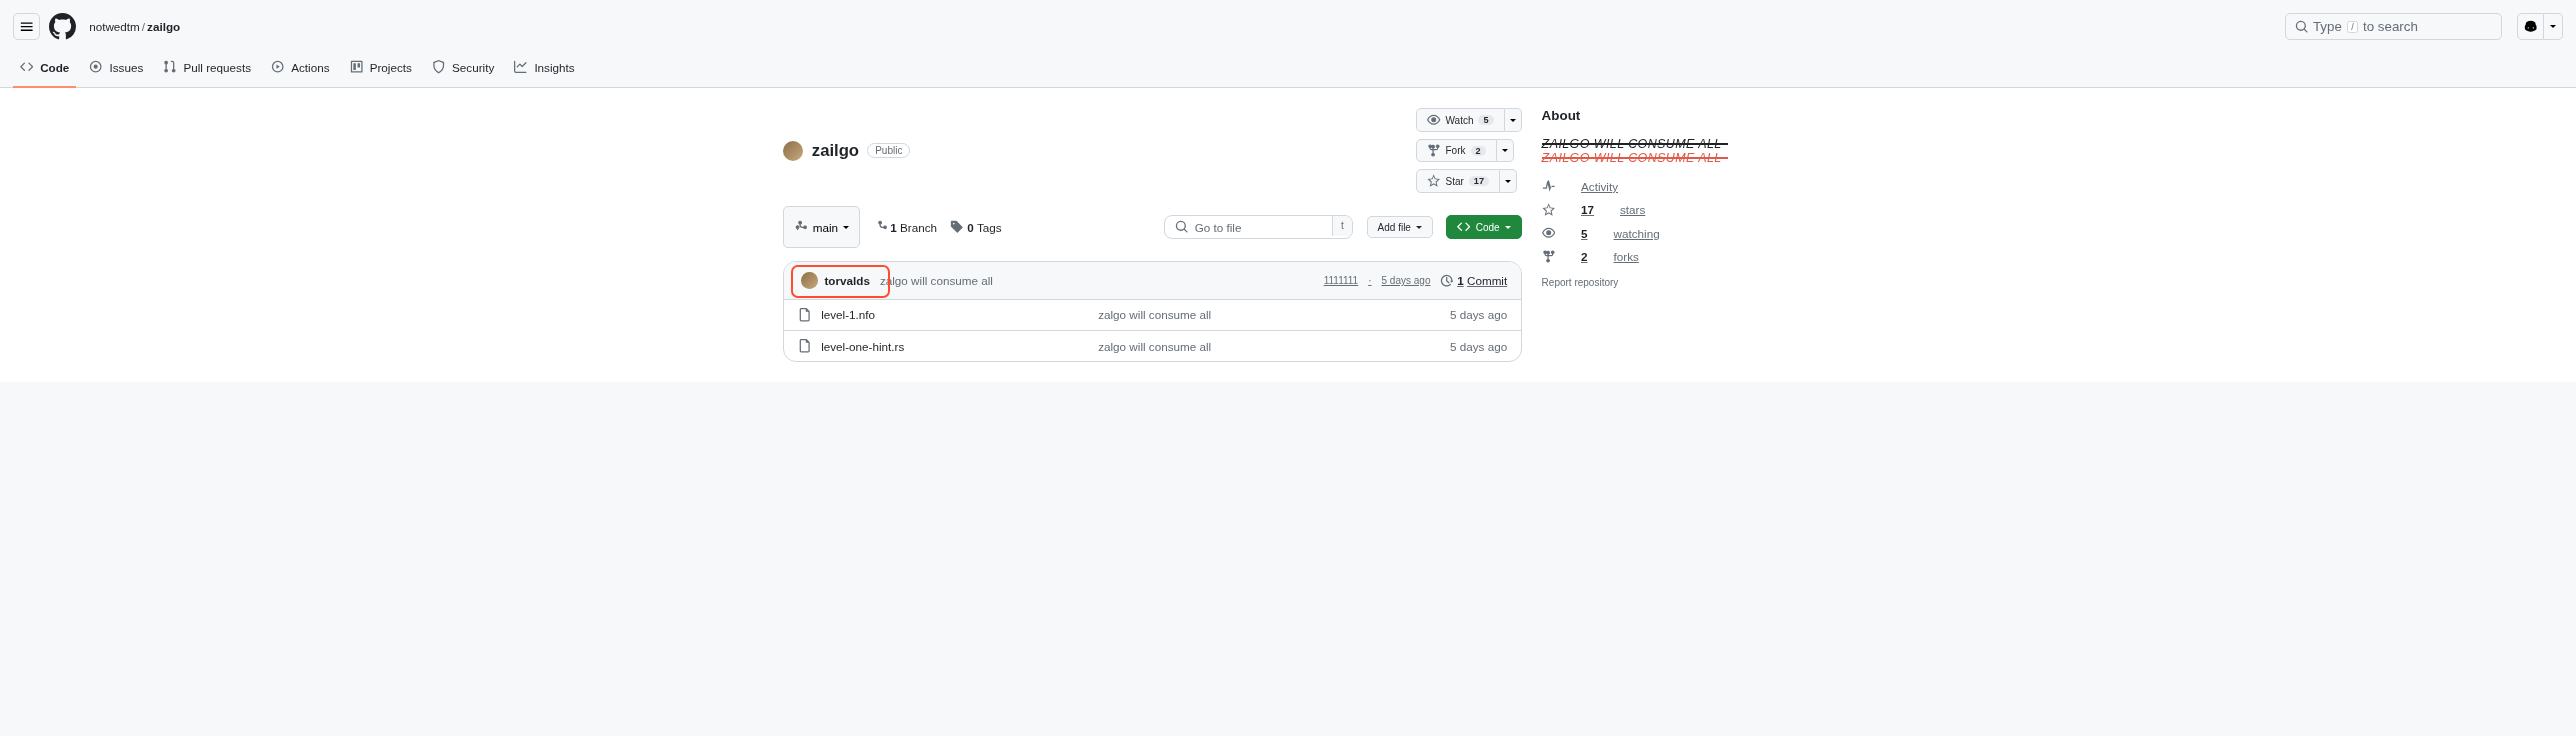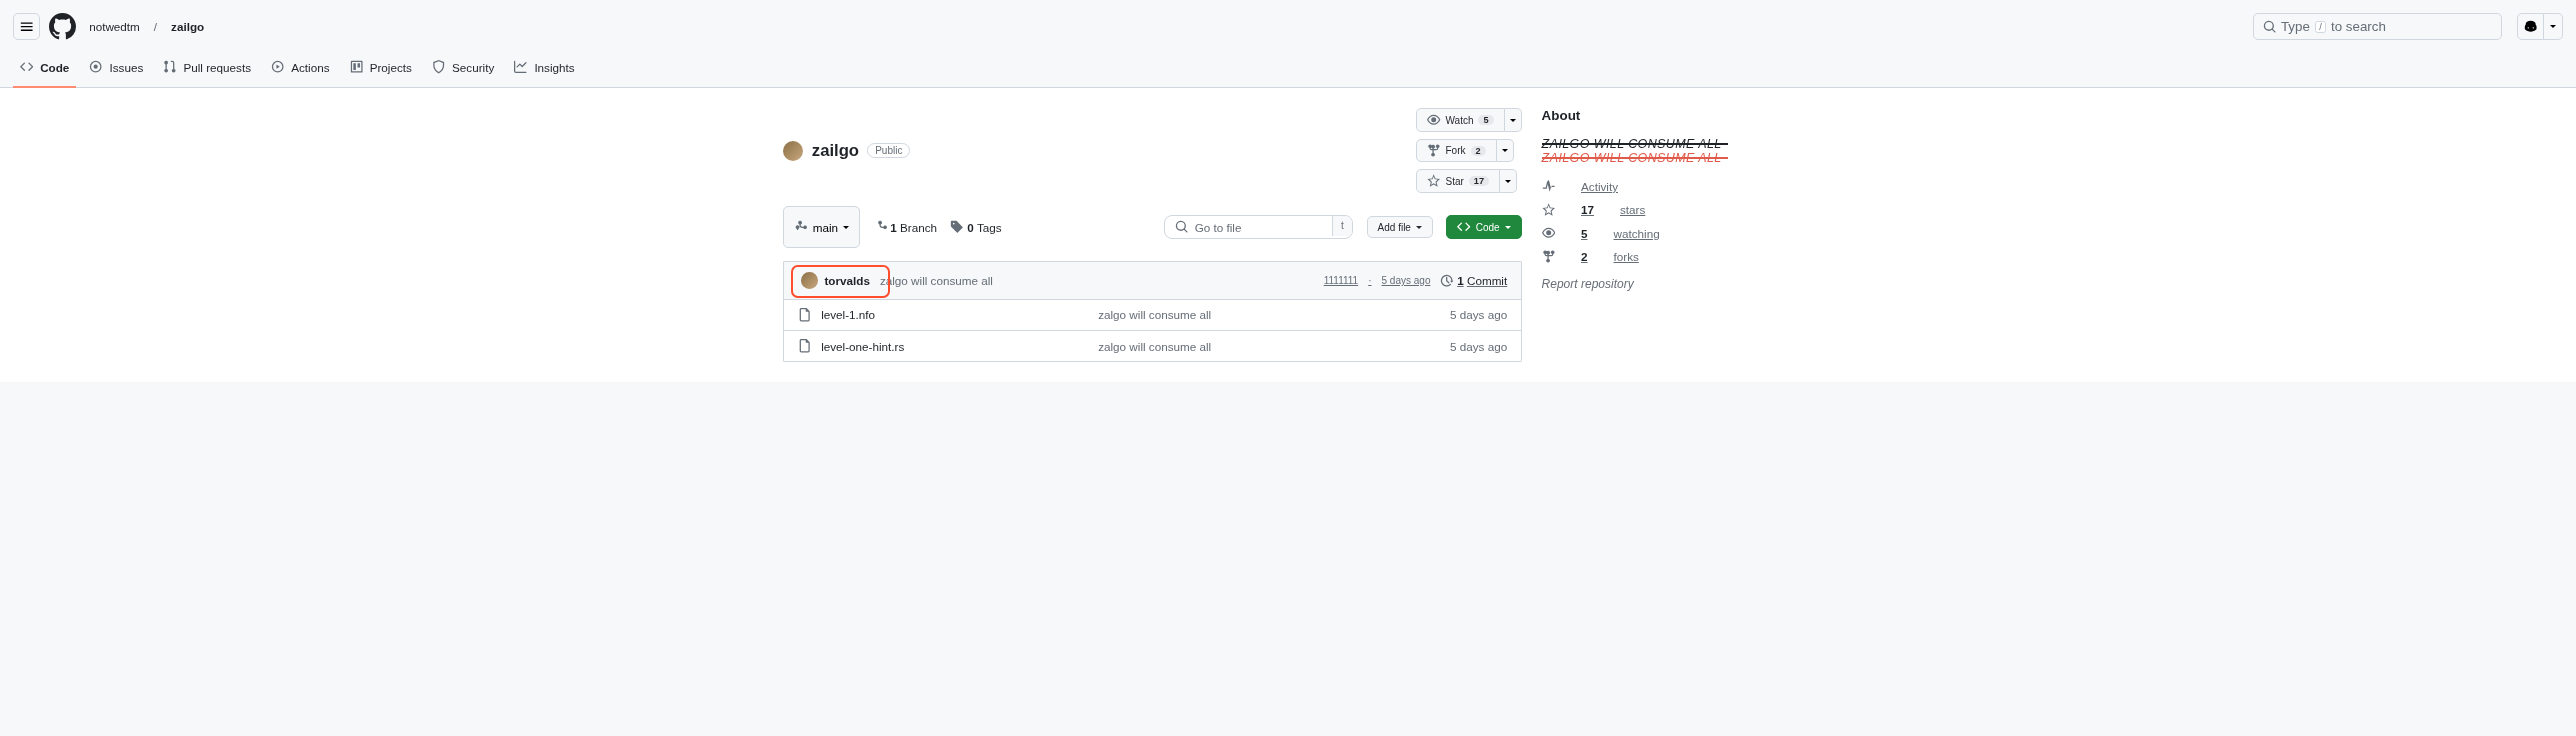--- a/index.html
+++ b/index.html
@@ -3,25 +3,25 @@
 <meta charset="utf-8">
 <style>
 * { box-sizing: border-box; margin: 0; padding: 0; }
 body { font-family: -apple-system, BlinkMacSystemFont, "Segoe UI", Helvetica, Arial, sans-serif; font-size: 11.7px; color: #1f2328; background: #f6f8fa; }
 a { text-decoration: none; color: inherit; }
 
 
 .header { display: flex; align-items: center; padding: 13.4px; gap: 8.4px; }
 .hamburger { width: 27px; height: 27px; border: 0.8px solid #d0d7de; border-radius: 5px; display: flex; align-items: center; justify-content: center; background: #f6f8fa; }
 .logo { width: 27px; height: 27px; display: flex; align-items: center; justify-content: center; }
-.breadcrumb { display: flex; align-items: center; gap: 14px; font-size: 11.7px; font-weight: 600; margin-left: 5px; text-align: right; }
+.breadcrumb { display: flex; align-items: center; gap: 2px; font-size: 11.7px; font-weight: 600; margin-left: 5px; text-align: right; }
 .breadcrumb .sep { color: #656d76; font-weight: 400; }
 .breadcrumb .owner { font-weight: 400; }
 .header-spacer { flex: 1; }
-.search { display: flex; align-items: center; border: 0.8px solid #d0d7de; border-radius: 5px; padding: 5px 8.4px; gap: 5px; color: #656d76; width: 249px; background: #f6f8fa; }
+.search { display: flex; align-items: center; border: 0.8px solid #d0d7de; border-radius: 5px; padding: 5px 8.4px; gap: 5px; color: #656d76; width: 217px; background: #f6f8fa; }
 .search .kbd { border: 0.8px solid #d0d7de; border-radius: 2.5px; padding: 0 3.3px; font-size: 9.2px; background: #fff; }
 .copilot-btn { width: 27px; height: 27px; border: 0.8px solid #d0d7de; border-radius: 5px; display: flex; align-items: center; justify-content: center; background: #f6f8fa; }
 
 
 .nav { display: flex; align-items: center; gap: 6.7px; padding: 0 13.4px; border-bottom: 0.8px solid #d0d7de; }
 .nav-item { display: flex; align-items: center; gap: 6.7px; padding: 6.7px 6.7px 13.4px 6.7px; font-size: 11.7px; color: #1f2328; position: relative; }
 .nav-item.active { font-weight: 600; }
 .nav-item.active::after { content: ""; position: absolute; bottom: -0.8px; left: 0; right: 0; height: 1.7px; background: #fd8c73; }
 
 
@@ -46,21 +46,21 @@
 .file-nav { display: flex; align-items: center; gap: 13.4px; margin-bottom: 13.4px; }
 .branch-btn { display: inline-flex; align-items: center; gap: 5px; border: 0.8px solid #d0d7de; border-radius: 5px; padding: 13px 10px; font-size: 11.7px; background: #f6f8fa; font-weight: 500; }
 .stat { display: inline-flex; align-items: center; gap: 3.3px; font-size: 11.7px; }
 .stat strong { font-weight: 600; }
 .file-nav-spacer { flex: 1; }
 .goto { display: flex; align-items: flex-start; border: 0.8px solid #d0d7de; border-radius: 8px; overflow: hidden; }
 .goto-input { display: flex; align-items: center; gap: 6.7px; padding: 4.2px 10px; color: #656d76; width: 167px; }
 .goto .kbd { border-left: 0.8px solid #d0d7de; padding: 4.2px 8.4px; color: #656d76; font-size: 10px; background: #f6f8fa; }
 
 
-.box { border: 0.8px solid #d0d7de; border-radius: 1px; overflow: hidden; }
+.box { border: 0.8px solid #d0d7de; border-radius: 13px; overflow: hidden; }
 .box-header { display: flex; align-items: center; gap: 6.7px; padding: 10px 13.4px; background: #f6f8fa; border-bottom: 0.8px solid #d0d7de; position: relative; }
 .highlight-box { position: absolute; left: 6.7px; top: 3.3px; width: 99px; height: 33px; border: 2.5px solid #ff4d2e; border-radius: 6.7px; pointer-events: none; }
 .box-header .avatar-sm { width: 16.7px; height: 16.7px; border-radius: 50%; background: linear-gradient(135deg, #8b6f47, #c9a87d); margin-left: 3.3px; }
 .box-header .author { font-weight: 600; }
 .box-header .msg { color: #656d76; margin-left: 3.3px; }
 .box-header .meta { margin-left: auto; display: flex; align-items: center; gap: 10px; color: #656d76; font-size: 10px; text-decoration: underline; }
 .box-header .commits { display: flex; align-items: center; gap: 3.3px; color: #1f2328; font-size: 11.7px; }
 .box-row { display: flex; align-items: center; padding: 8.4px 13.4px; border-bottom: 0.8px solid #d0d7de; gap: 10px; }
 .box-row:last-child { border-bottom: none; }
 .box-row .fname { width: 267px; }
@@ -70,21 +70,21 @@
 
 .about-title { font-size: 13.4px; font-weight: 600; margin-bottom: 13.4px; }
 .about-desc { font-size: 12.5px; margin-bottom: 6.7px; }
 .zalgo-line1 { position: relative; display: inline-block; letter-spacing: 0.4px; font-style: italic; }
 .zalgo-line1::after { content: ""; position: absolute; left: 0; right: -6.7px; top: 48%; height: 1.3px; background: #1f2328; }
 .zalgo-line2 { position: relative; display: inline-block; letter-spacing: 0.4px; font-style: italic; color: #e05a4a; }
 .zalgo-line2::after { content: ""; position: absolute; left: 0; right: -6.7px; top: 48%; height: 1.3px; background: #e05a4a; }
 .sidebar-list { list-style: none; margin-top: 15px; display: flex; flex-direction: column; gap: 10px; font-size: 11.7px; color: #656d76; }
 .sidebar-list li { display: flex; align-items: center; gap: 26px; text-decoration: underline; }
 .sidebar-list strong { color: #1f2328; font-weight: 600; }
-.report-link { margin-top: 13.4px; font-size: 12px; color: #656d76; font-style: italic; }
+.report-link { margin-top: 13.4px; font-size: 10px; color: #656d76; }
 
 svg { display: block; }
 .icon { color: #656d76; }
 .triangle-down { width: 0; height: 0; border-left: 3.3px solid transparent; border-right: 3.3px solid transparent; border-top: 3.3px solid currentColor; display: inline-block; }
 </style>
 </head>
 <body>
 
 <div class="header">
   <button class="hamburger">

